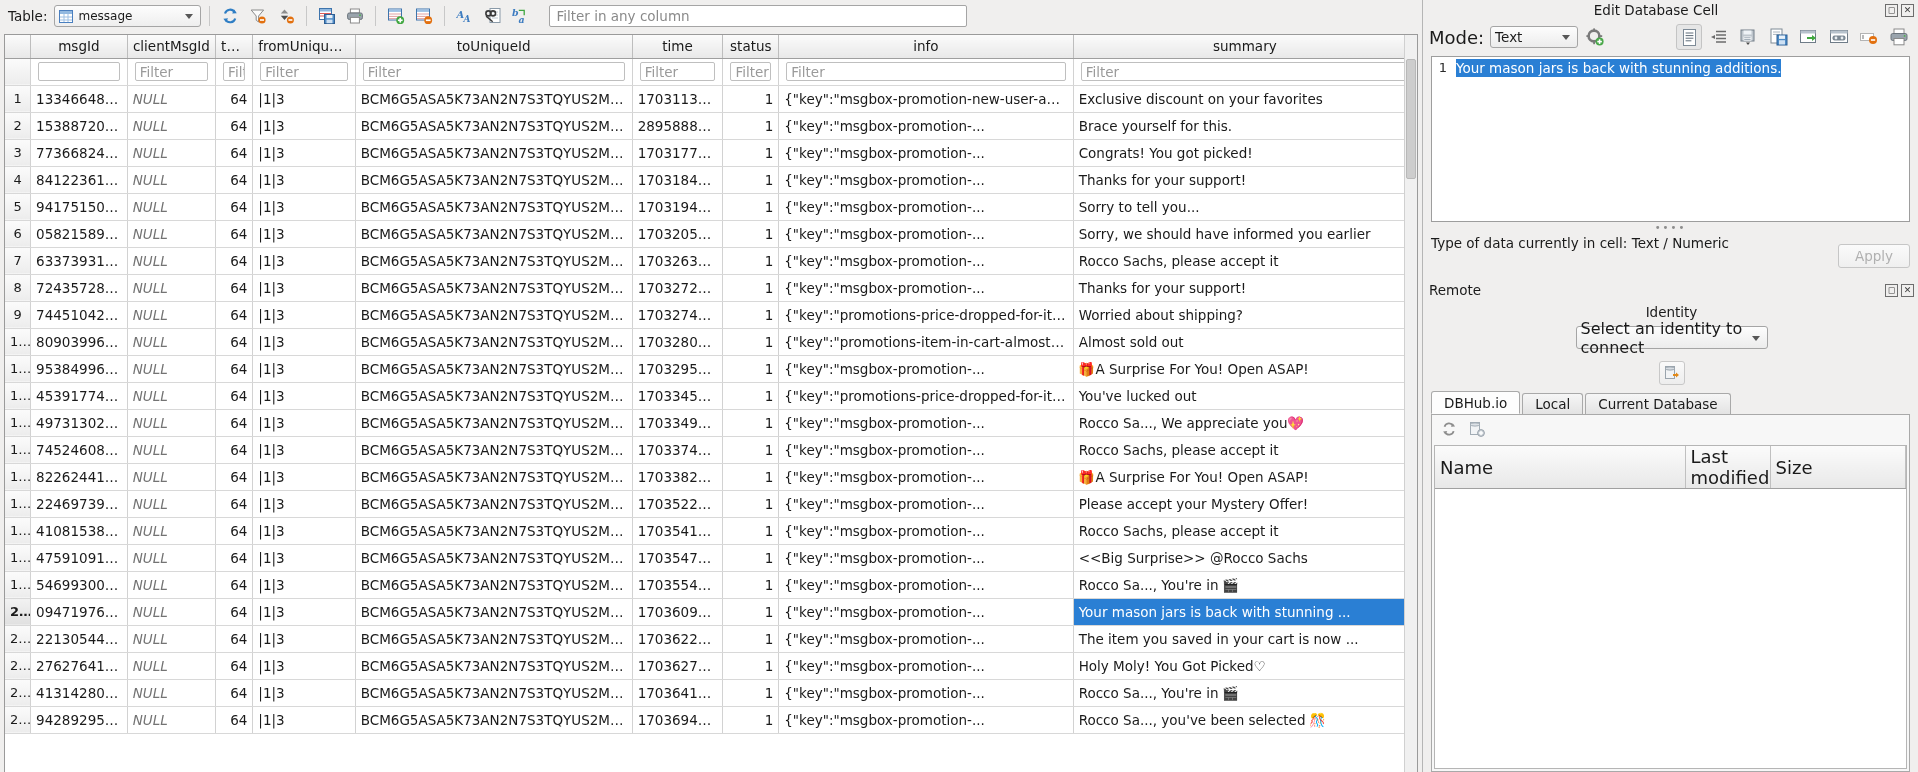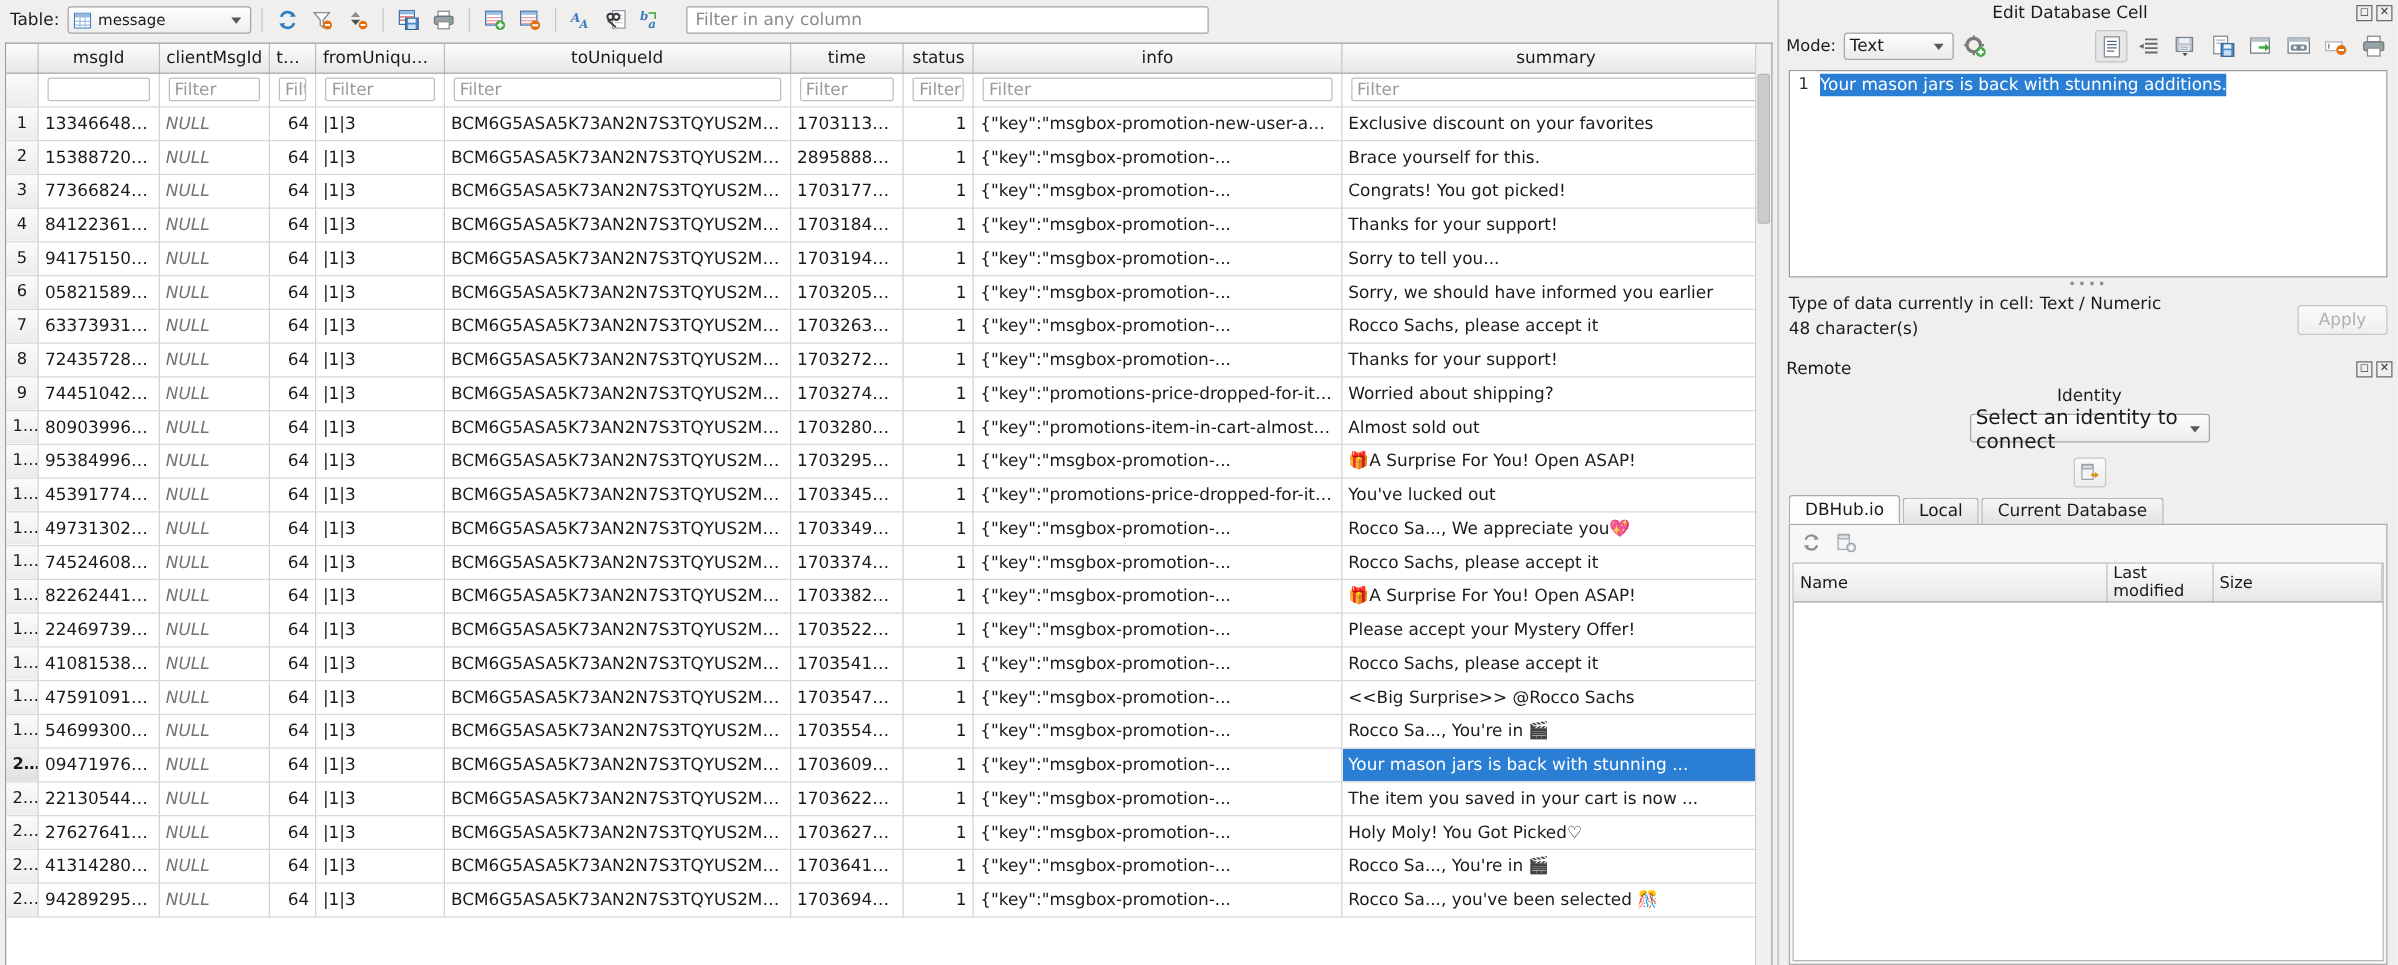--- a/index.html
+++ b/index.html
@@ -222,21 +222,21 @@
     cursor: default;
   }
 
   .cell-toolbar {
     height: 34px;
     display: flex;
     align-items: center;
     padding: 0 6px;
     gap: 4px;
   }
-  .mode-label { font-size: 13px; margin-right: 2px; }
+  .mode-label { font-size: 18px; margin-right: 2px; }
   .mode-combo {
     height: 22px; width: 88px;
     border: 1px solid #a5a5a5; border-radius: 3px;
     background: linear-gradient(to bottom,#fdfdfd,#ececec);
     display: flex; align-items: center; padding: 0 4px;
     position: relative; font-size: 13.5px;
     cursor: default;
   }
   .mode-combo .caret {
     position: absolute; right: 7px; top: 50%;
@@ -364,21 +364,21 @@
     flex-direction: column;
     overflow: hidden;
   }
   .rpanel-tb {
     height: 28px;
     display: flex; align-items: center;
     padding: 0 6px; gap: 6px;
   }
   .rp-btn { width: 22px;height: 22px;display:flex;align-items:center;justify-content:center;cursor:default; }
   .rtable { margin: 2px 2px 2px 2px; border: 1px solid #b5b5b5; background: #fff; flex: 1; }
-  table.remote-grid { width: 100%; border-collapse: collapse; table-layout: fixed; font-size: 13px; }
+  table.remote-grid { width: 100%; border-collapse: collapse; table-layout: fixed; font-size: 18px; }
   table.remote-grid th {
     background: linear-gradient(to bottom,#fbfbfb,#e8e8e8);
     border-right: 1px solid #c0c0c0;
     border-bottom: 1px solid #a0a0a0;
     height: 21px;
     font-weight: normal;
     text-align: left;
     padding: 0 5px;
   }
   col.rc-name { width: 250px; }
@@ -1006,21 +1006,20 @@
       <div class="ed-body">
         <div class="ed-line"><span class="hl">Your mason jars is back with stunning additions.</span></div>
       </div>
     </div>
 
     <div class="grip">••••</div>
 
     <div class="info-row">
       <div class="info-texts">
         <div>Type of data currently in cell: Text / Numeric</div>
-        <div>48 character(s)</div>
       </div>
       <div class="apply-btn">Apply</div>
     </div>
 
     <div class="remote-head">
       <span class="t">Remote</span>
       <span class="dock-btns">
         <span class="dock-btn">◻</span>
         <span class="dock-btn">✕</span>
       </span>

